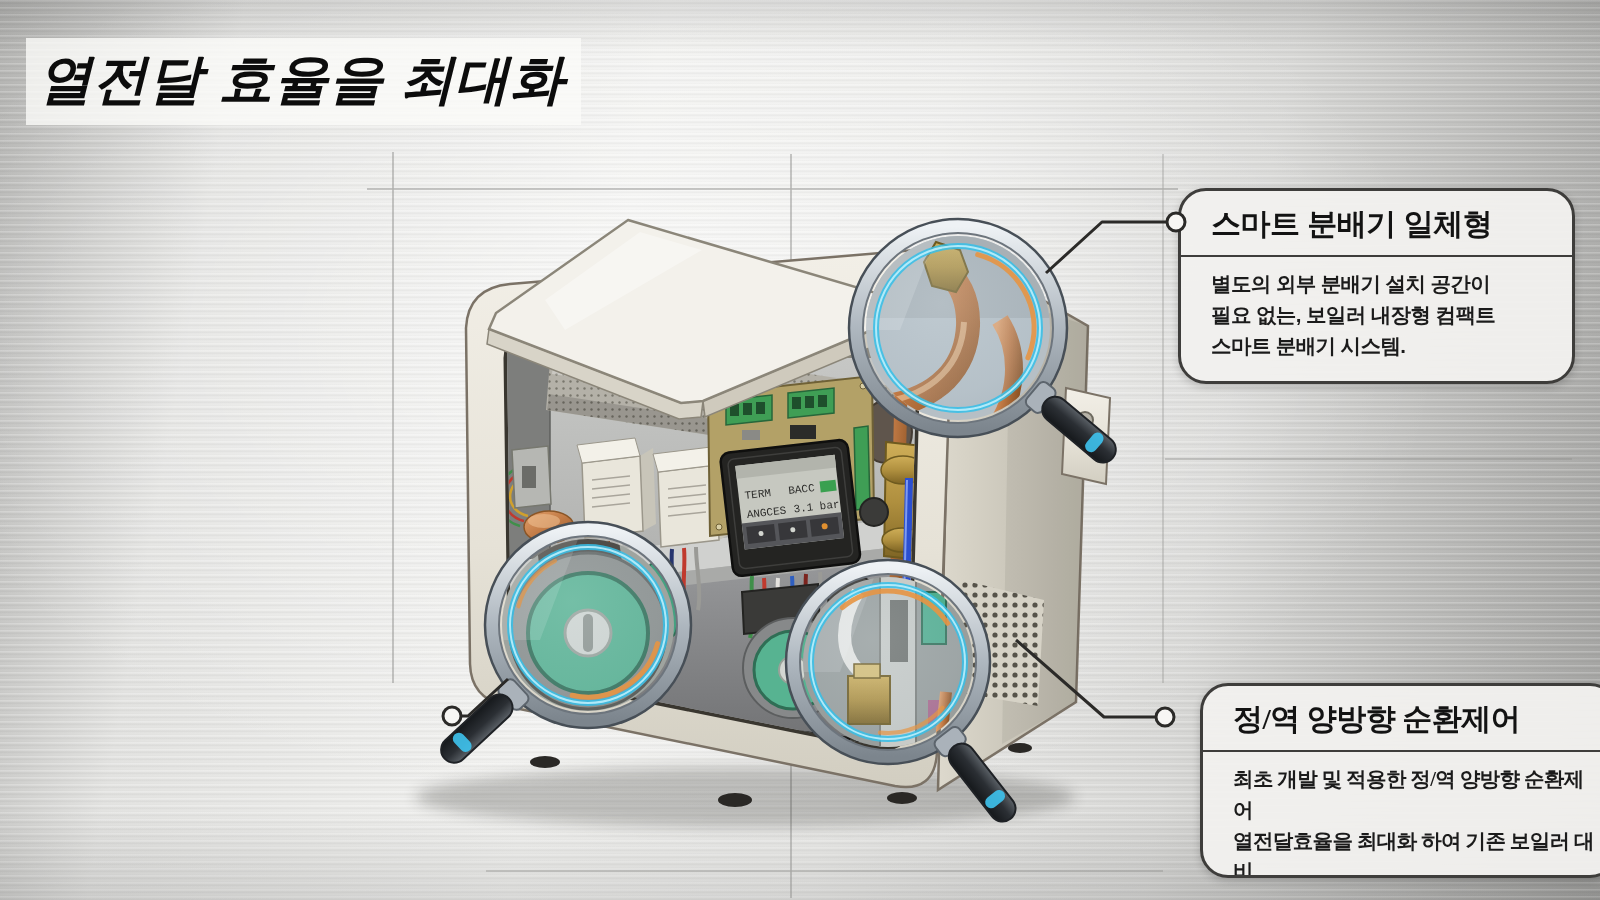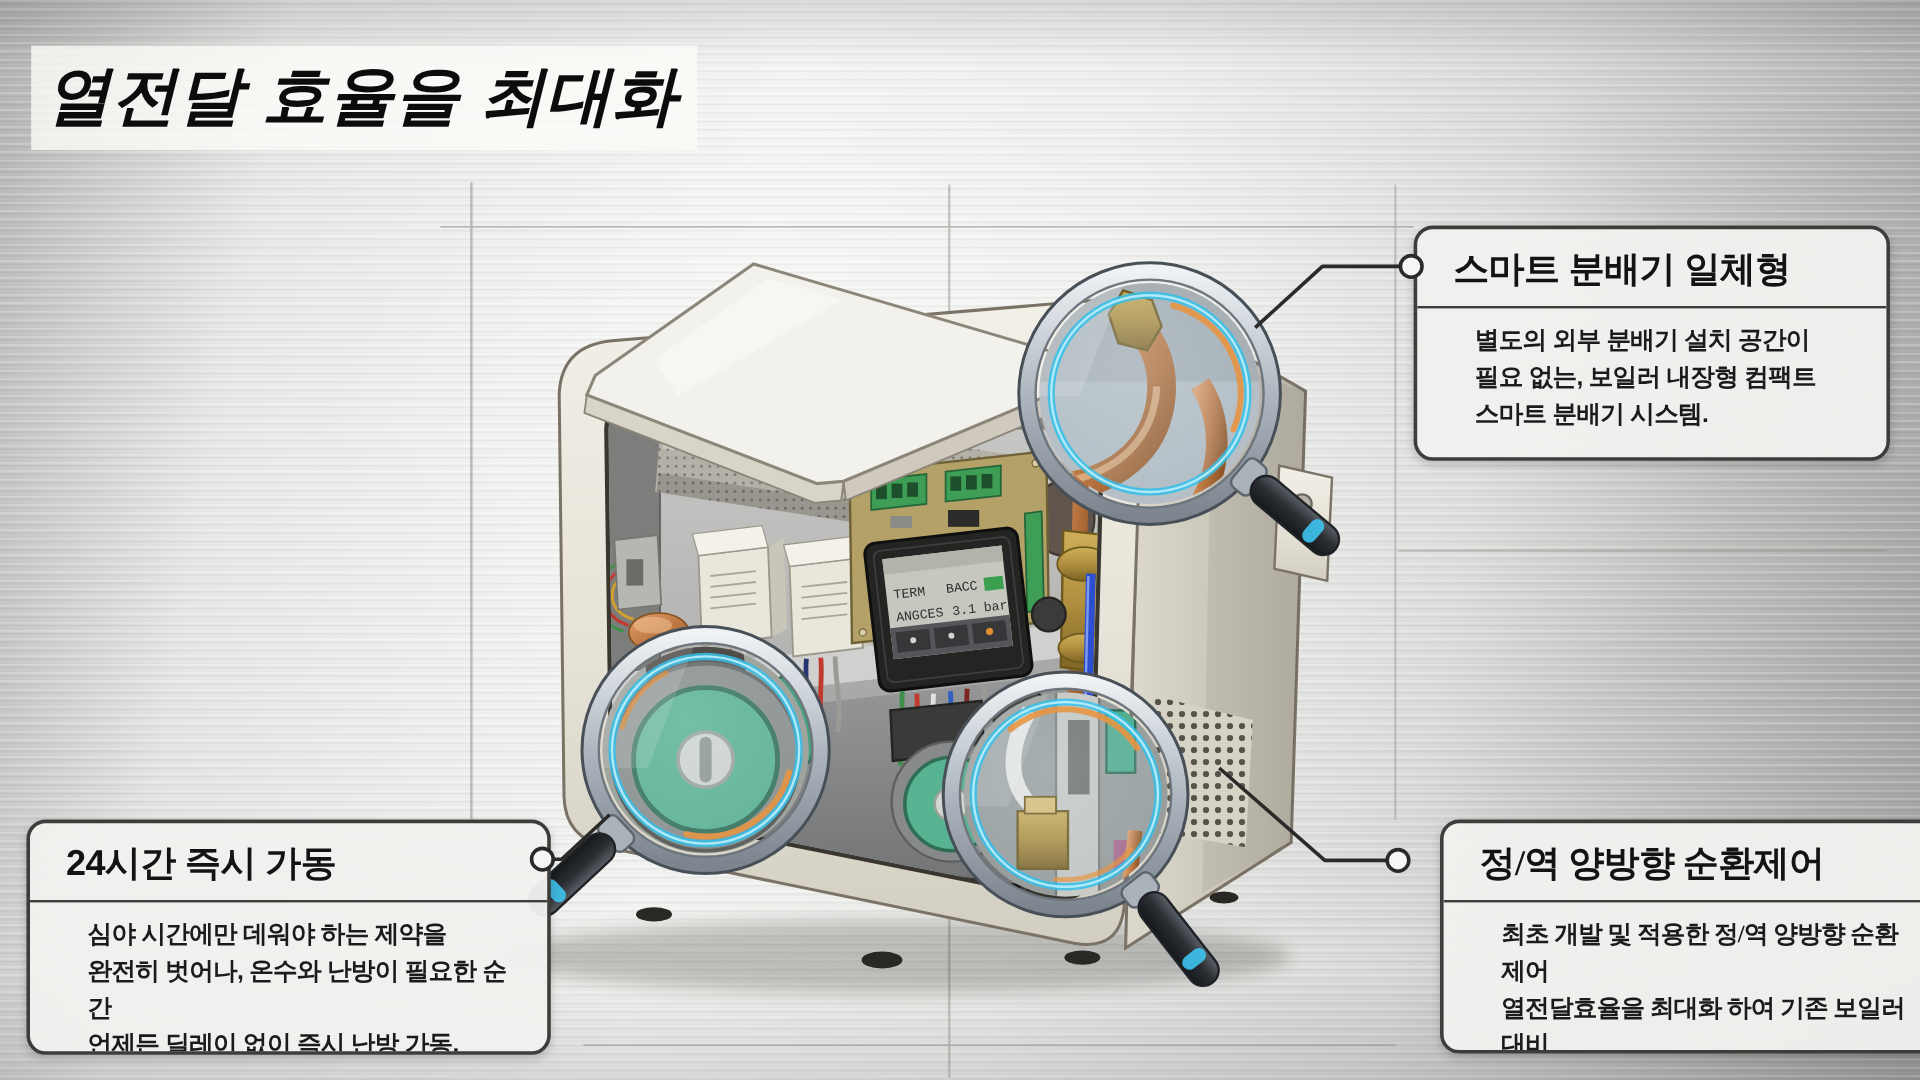--- a/index.html
+++ b/index.html
@@ -16,26 +16,26 @@
       rgba(0,0,0,.05) 3px, rgba(0,0,0,0) 5px, rgba(0,0,0,.02) 7px);}
   .stage::after{content:"";position:absolute;inset:0;z-index:0;
     background:linear-gradient(180deg, rgba(0,0,0,.10) 0%, rgba(0,0,0,0) 6%, rgba(0,0,0,0) 90%, rgba(0,0,0,.10) 100%);}
   #scene{position:absolute;left:0;top:0;z-index:1;}
   #overlay{position:absolute;left:0;top:0;z-index:3;pointer-events:none;}
   .title-row{position:absolute;left:20px;top:38px;z-index:2;display:flex;align-items:center;white-space:nowrap;}
   .title-serif{font-family:"Liberation Serif",serif;font-size:62px;color:#1b1b1b;letter-spacing:0px;}
   .title-kr{font-family:"Liberation Sans",sans-serif;font-size:54px;font-weight:800;color:#0c0c0c;
     background:rgba(251,251,249,.8);padding:6px 16px 8px 12px;margin-left:6px;letter-spacing:1px;font-style:italic;}
   .callout{position:absolute;z-index:2;background:rgba(241,240,238,.96);
-    border:3px solid #3e3d3b;border-radius:16px;overflow:hidden;
+    border:3px solid #3e3d3b;border-radius:28px;overflow:hidden;
     box-shadow:0 3px 8px rgba(0,0,0,.18);}
   .callout-title{font-size:30px;font-weight:800;color:#131313;letter-spacing:-.5px;
     padding:13px 26px 10px 30px;border-bottom:2.5px solid #3e3d3b;}
   .callout-body{font-size:20.5px;font-weight:700;color:#1b1b1b;line-height:1.5;
-    letter-spacing:-.6px;padding:12px 20px 14px 48px;white-space:pre-line;}
+    letter-spacing:-.6px;padding:12px 20px 14px 30px;white-space:pre-line;}
   #callout-smart{left:1178px;top:188px;width:391px;height:190px;}
   #callout-always{left:22px;top:683px;width:431px;height:190px;}
   #callout-bidir{left:1200px;top:683px;width:412px;height:189px;font-family:Liberation Serif, serif;}
 </style>
 </head>
 <body>
 
 <div class="stage">
 
   <svg id="scene" width="1600" height="900" viewBox="0 0 1600 900">
@@ -383,26 +383,20 @@
   <div class="title-row">
     <span class="title-kr">열전달 효율을 최대화</span>
   </div>
 
   <div class="callout" id="callout-smart">
     <div class="callout-title">스마트 분배기 일체형</div>
     <div class="callout-body">별도의 외부 분배기 설치 공간이
 필요 없는, 보일러 내장형 컴팩트
 스마트 분배기 시스템.</div>
   </div>
-  <div class="callout" id="callout-always">
-    <div class="callout-title">24시간 즉시 가동</div>
-    <div class="callout-body">심야 시간에만 데워야 하는 제약을
-완전히 벗어나, 온수와 난방이 필요한 순간
-언제든 딜레이 없이 즉시 난방 가동.</div>
-  </div>
   <div class="callout" id="callout-bidir">
     <div class="callout-title">정/역 양방향 순환제어</div>
     <div class="callout-body">최초 개발 및 적용한 정/역 양방향 순환제어
 열전달효율을 최대화 하여 기존 보일러 대비
 30%이상 난방비 절감</div>
   </div>
 
   <svg id="overlay" width="1600" height="900" viewBox="0 0 1600 900">
     <g fill="none" stroke="#2b2a28" stroke-width="3" stroke-linejoin="round">
       <path d="M1046 273 L1102 222 L1168 222"></path>

